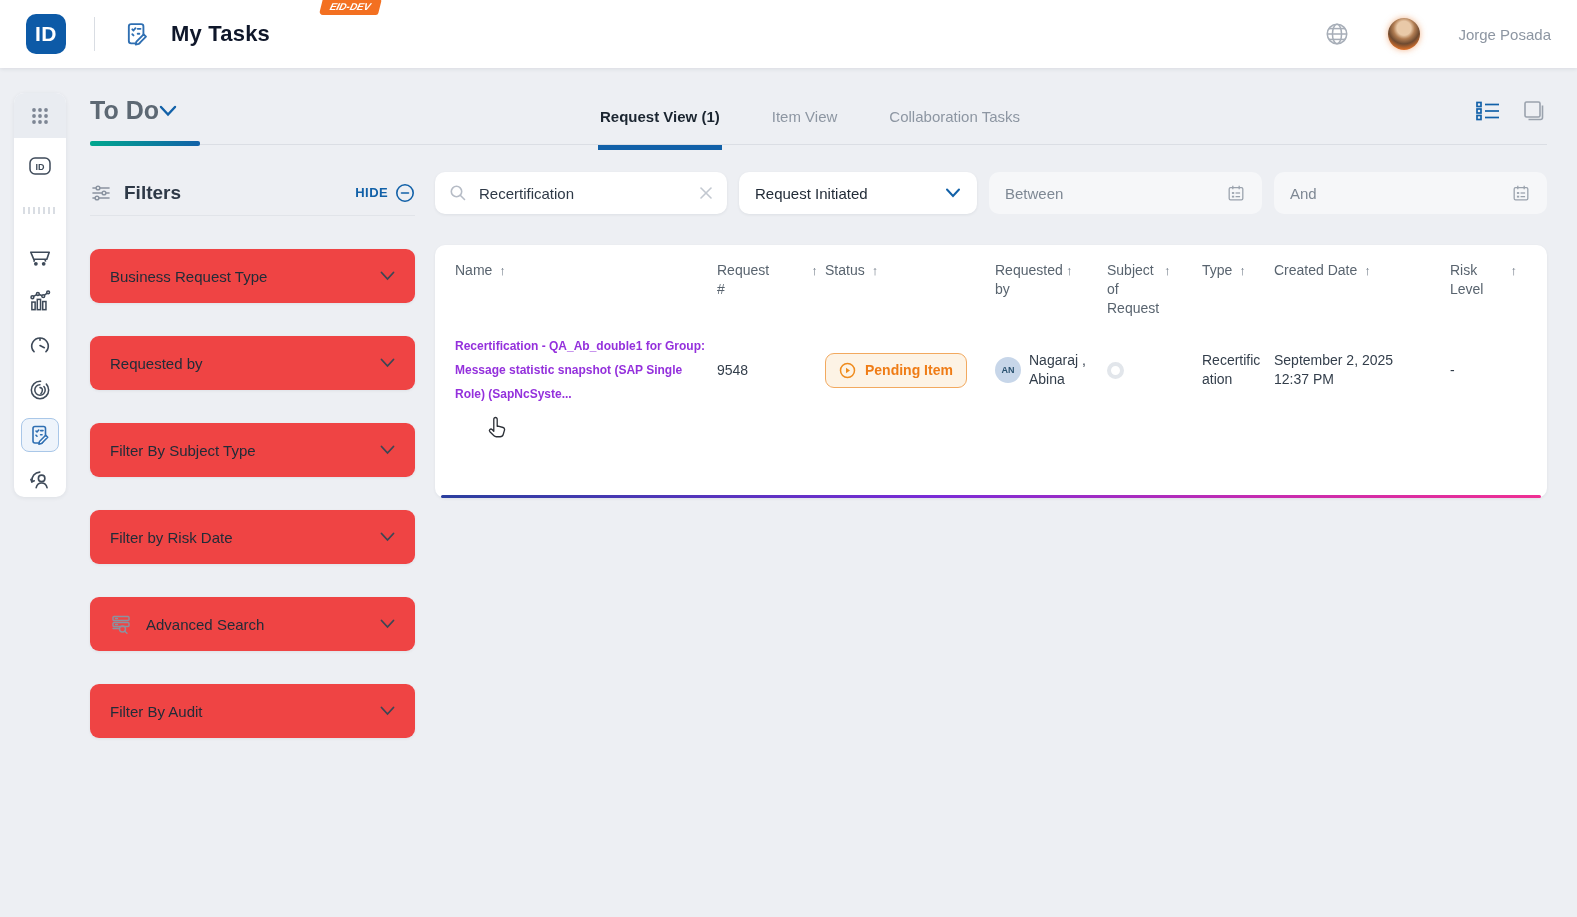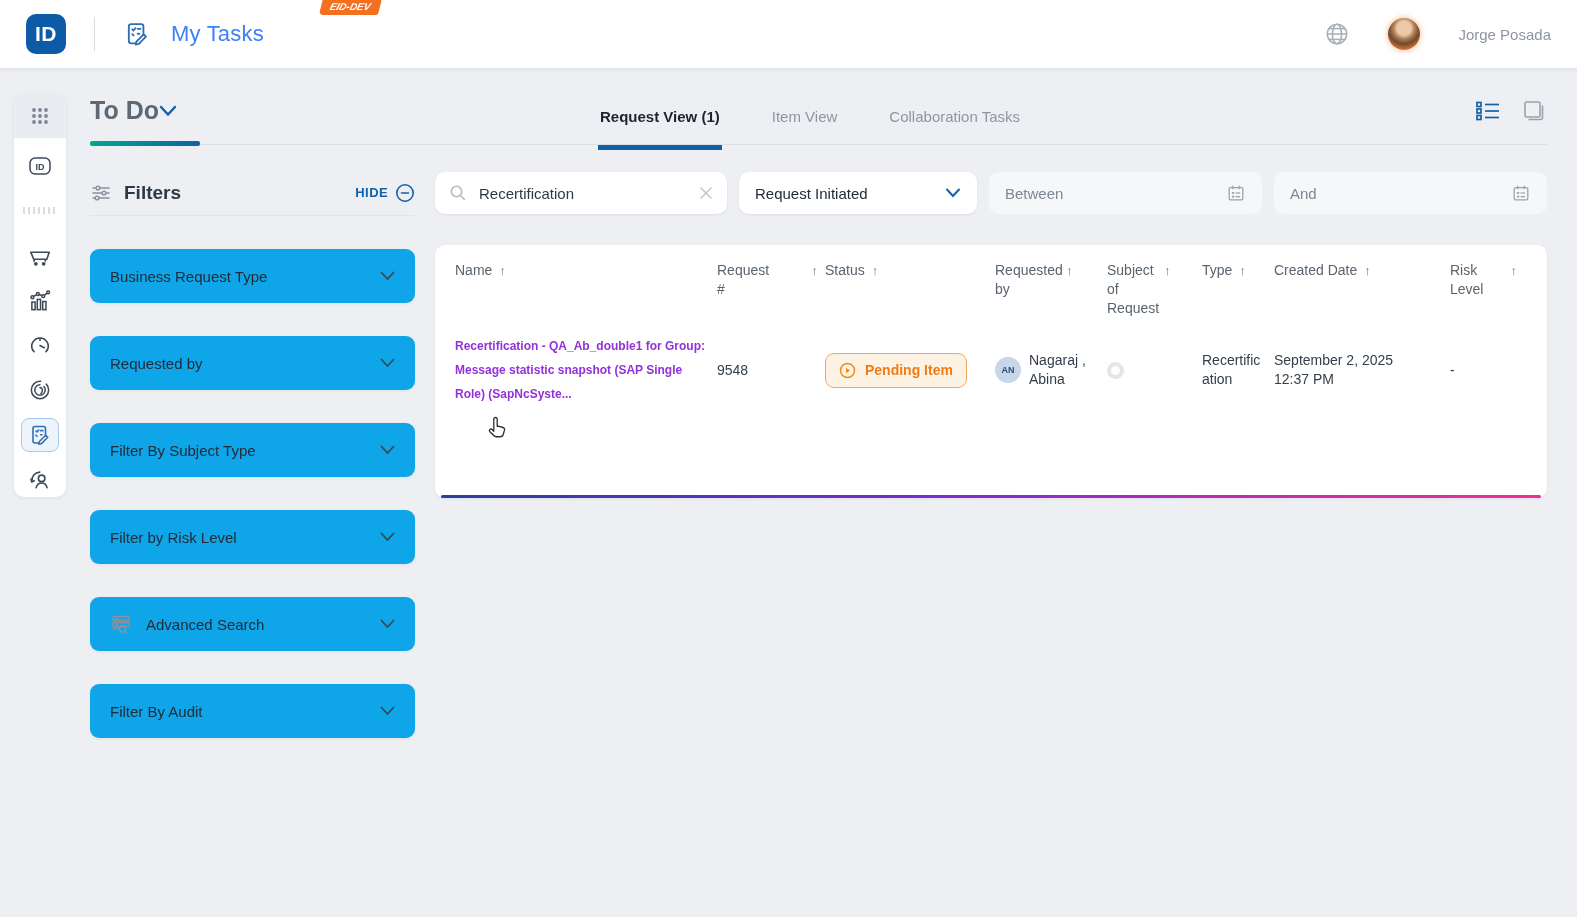--- a/index.html
+++ b/index.html
@@ -7,21 +7,21 @@
   .page { position:relative; width:1577px; height:917px; overflow:hidden;
           background:#edeff3; font-family:"Liberation Sans",sans-serif; color:#3c4654; }
 
   
   .topbar { position:absolute; top:0; left:0; width:100%; height:68px; background:#fff;
             box-shadow:0 1px 4px rgba(40,50,70,.10); display:flex; align-items:center; padding:0 26px; z-index:20; }
   .logo { width:40px; height:40px; border-radius:10px; background:#0d5aa7; color:#fff;
           font-size:21px; font-weight:bold; display:flex; align-items:center; justify-content:center; letter-spacing:.5px; }
   .topbar-divider { width:1px; height:34px; background:#d9dde3; margin:0 28px; }
   .app-title-wrap { position:relative; display:flex; align-items:center; gap:20px; }
-  .app-title { color:#3b82f6; font-size:22px; font-weight:normal; letter-spacing:.2px; }
+  .app-title { color:#0f172a; font-size:22px; font-weight:bold; letter-spacing:.2px; }
   .env-badge { position:absolute; left:198px; top:-22px; background:#f37021; color:#fff;
                font-size:10px; font-style:italic; font-weight:bold; padding:3px 9px;
                transform:skewX(-14deg); border-radius:2px 4px 2px 4px; white-space:nowrap; }
   .topbar-right { margin-left:auto; display:flex; align-items:center; gap:38px; }
   .avatar { width:32px; height:32px; border-radius:50%;
             background:radial-gradient(circle at 50% 32%, #e9c9a8 0 26%, #b07c52 40%, #6e4a30 58%, #e8762a 82%, #f7ede2 100%);
             box-shadow:0 0 6px rgba(232,118,42,.55); }
   .user-name { color:#8d96a2; font-size:15px; }
 
   
@@ -44,21 +44,21 @@
   .tab { font-size:15px; color:#8d96a2; padding:10px 2px 20px; cursor:pointer; }
   .tab.active { color:#1b2530; font-weight:bold; border-bottom:5px solid #1261a8; }
   .view-toggles { position:absolute; right:30px; top:98px; display:flex; gap:20px; align-items:center; z-index:6; }
 
   
   .filters-panel { position:absolute; left:90px; top:170px; width:325px; }
   .filters-head { height:46px; display:flex; align-items:center; gap:12px; border-bottom:1px solid #e1e4e9; }
   .filters-title { font-size:19px; font-weight:bold; color:#2e3947; }
   .hide-btn { margin-left:auto; display:flex; align-items:center; gap:7px; color:#1261a8;
               font-size:13px; font-weight:bold; letter-spacing:.4px; cursor:pointer; }
-  .filter-card { margin-top:33px; height:54px; background:#0ea5e9; border-radius:9px;
+  .filter-card { margin-top:33px; height:54px; background:#ef4444; border-radius:9px;
                  box-shadow:0 1px 3px rgba(40,50,70,.07); display:flex; align-items:center;
                  padding:0 20px; cursor:pointer; }
   .filter-card:first-of-type { margin-top:29px; }
   .filter-label { font-size:15px; color:#222c38; }
   .filter-card .chev { margin-left:auto; }
   .adv-icon { margin-right:14px; display:flex; }
 
   
   .search-row { position:absolute; left:435px; top:172px; width:1112px; height:42px; display:flex; gap:12px; }
   .search-box { flex:0 0 292px; background:#fff; border-radius:10px; box-shadow:0 1px 3px rgba(40,50,70,.08);
@@ -316,21 +316,21 @@
     </div>
     <div class="filter-card">
       <span class="filter-label">Filter By Subject Type</span>
       <span class="chev">
         <svg width="15" height="10" viewBox="0 0 15 10" fill="none" stroke="#3c4654" stroke-width="1.8" stroke-linecap="round">
             <polyline points="1.5,1.5 7.5,8 13.5,1.5"></polyline>
           </svg>
       </span>
     </div>
     <div class="filter-card">
-      <span class="filter-label">Filter by Risk Level</span>
+      <span class="filter-label">Filter by Risk Date</span>
       <span class="chev">
         <svg width="15" height="10" viewBox="0 0 15 10" fill="none" stroke="#3c4654" stroke-width="1.8" stroke-linecap="round">
             <polyline points="1.5,1.5 7.5,8 13.5,1.5"></polyline>
           </svg>
       </span>
     </div>
     <div class="filter-card">
       <span class="adv-icon">
         <svg width="22" height="22" viewBox="0 0 22 22" fill="none" stroke="#8a93a0" stroke-width="1.4" stroke-linecap="round">
           <rect x="3" y="3.5" width="16" height="4" rx="1"></rect>

